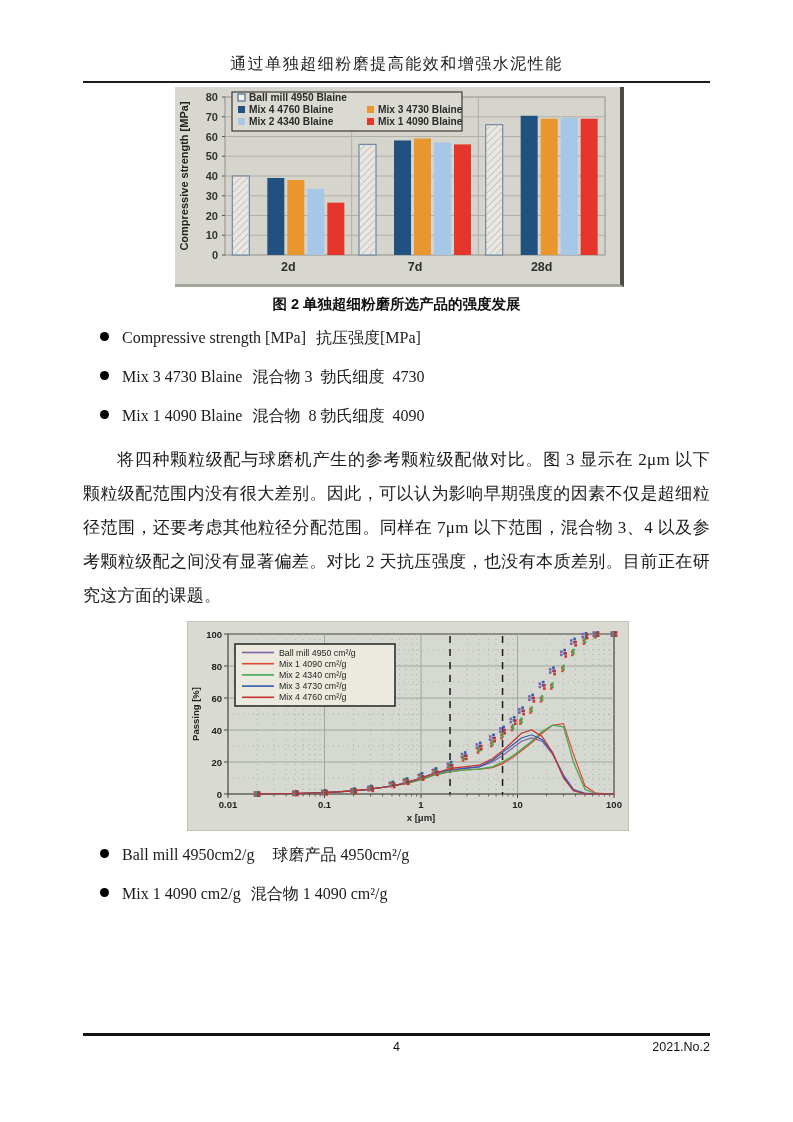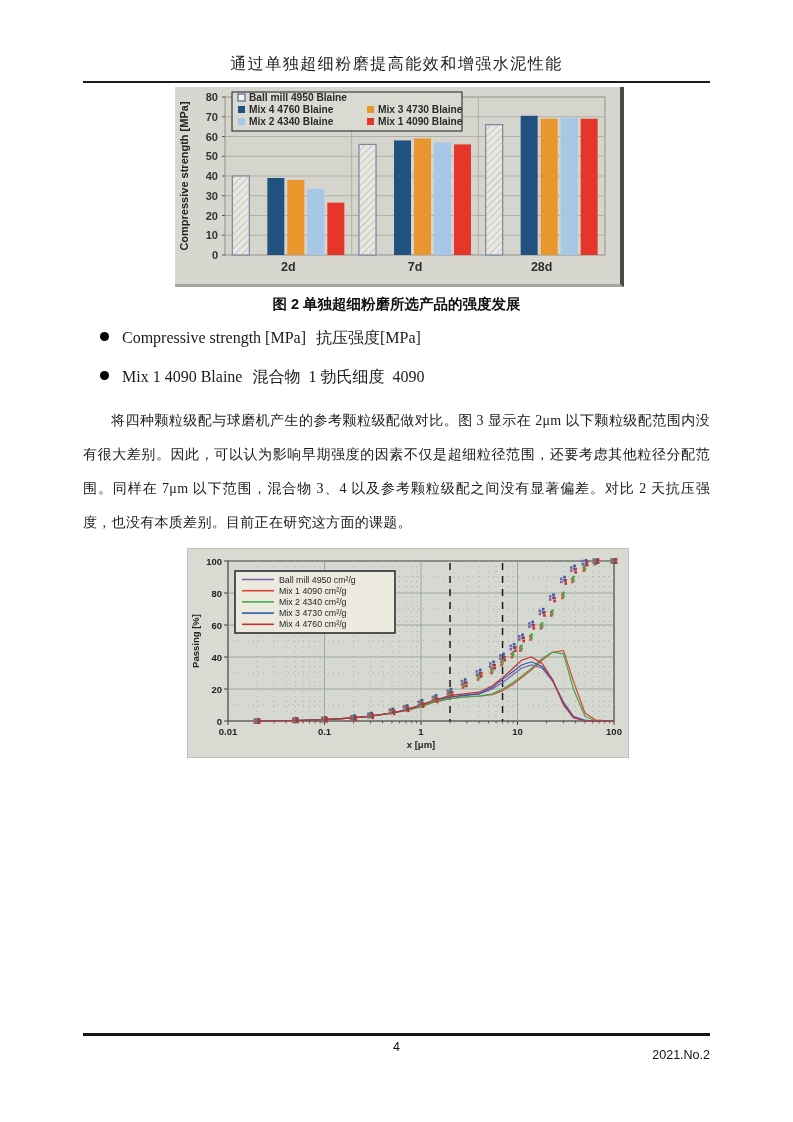--- a/index.html
+++ b/index.html
@@ -59,34 +59,34 @@
     display:inline-block;
     width:9px;height:9px;
     border-radius:50%;
     background:#000;
     margin-right:13px;
     vertical-align:2px;
   }
   ul.bullets .zh{margin-left:10px;}
   .para{
     margin:4px 0 0 0;
-    font-size:14px;
+    font-size:17px;
     line-height:34px;
     text-align:justify;
     text-indent:2em;
     letter-spacing:0.3px;
   }
   .footer{
     position:absolute;
     left:83px;right:83px;top:1033px;
     font-family:"Liberation Sans","DejaVu Sans",sans-serif;
   }
   .footer-line{height:2.5px;background:#141414;}
   .footer-row{position:relative;text-align:center;margin-top:4px;font-size:12.5px;color:#111;}
-  .footer-issue{position:absolute;right:0;top:8px;}
+  .footer-issue{position:absolute;right:0;top:0;}
   svg text{font-family:"Liberation Sans","DejaVu Sans",sans-serif;}
 </style>
 </head>
 <body>
 
 <div class="page">
 
   <div class="header">
     <span>通过单独超细粉磨提高能效和增强水泥性能</span>
   </div>
@@ -160,21 +160,22 @@
         <text x="74" y="38" font-size="10.2" font-weight="bold" fill="#2b2b2b">Mix 2 4340 Blaine</text>
         <rect x="192" y="31" width="7" height="7" fill="#e6352b"></rect>
         <text x="203" y="38" font-size="10.2" font-weight="bold" fill="#2b2b2b">Mix 1 4090 Blaine</text>
       </svg>
   </figure>
 
   <div class="caption">图 2 单独超细粉磨所选产品的强度发展</div>
 
   <ul class="bullets">
       <li><span class="dot"></span><span class="en">Compressive strength [MPa]</span><span class="zh">抗压强度[MPa]</span></li>
-      <li><span class="dot"></span><span class="en">Mix 1 4090 Blaine</span><span class="zh">混合物  1 勃氏细度  4090</span></li>
+      <li><span class="dot"></span><span class="en">Mix 3 4730 Blaine</span><span class="zh">混合物 3  勃氏细度  4730</span></li>
+      <li><span class="dot"></span><span class="en">Mix 1 4090 Blaine</span><span class="zh">混合物  8 勃氏细度  4090</span></li>
     </ul>
 
   <p class="para">将四种颗粒级配与球磨机产生的参考颗粒级配做对比。图 3 显示在 2μm 以下颗粒级配范围内没有很大差别。因此，可以认为影响早期强度的因素不仅是超细粒径范围，还要考虑其他粒径分配范围。同样在 7μm 以下范围，混合物 3、4 以及参考颗粒级配之间没有显著偏差。对比 2 天抗压强度，也没有本质差别。目前正在研究这方面的课题。</p>
 
   <figure class="fig3">
     <svg id="lineChart" width="440" height="208" viewBox="0 0 440 208">
         <rect x="0" y="0" width="440" height="208" fill="#d9dbd3"></rect>
         <rect x="40" y="12" width="386" height="160" fill="#d6d9d1" stroke="#44443e" stroke-width="1.2"></rect>
         <line x1="69.04939458157419" y1="12" x2="69.04939458157419" y2="172" stroke="#a3a8a0" stroke-width="0.8" stroke-dasharray="1,4"></line>
         <line x1="86.04220108044743" y1="12" x2="86.04220108044743" y2="172" stroke="#a3a8a0" stroke-width="0.8" stroke-dasharray="1,4"></line>
@@ -532,20 +533,24 @@
         <line x1="54" y1="52.9" x2="86" y2="52.9" stroke="#41a84f" stroke-width="1.6"></line>
         <text x="91" y="55.9" font-size="8.8" fill="#1f1f1f">Mix 2 4340 cm²/g</text>
         <line x1="54" y1="64.1" x2="86" y2="64.1" stroke="#2f5cac" stroke-width="1.6"></line>
         <text x="91" y="67.1" font-size="8.8" fill="#1f1f1f">Mix 3 4730 cm²/g</text>
         <line x1="54" y1="75.3" x2="86" y2="75.3" stroke="#c9302c" stroke-width="1.6"></line>
         <text x="91" y="78.3" font-size="8.8" fill="#1f1f1f">Mix 4 4760 cm²/g</text>
       </svg>
   </figure>
 
 
+  <ul class="bullets">
+      <li><span class="dot"></span><span class="en">Ball mill 4950cm2/g</span><span class="zh">  球磨产品 4950cm²/g</span></li>
+      <li><span class="dot"></span><span class="en">Mix 1 4090 cm2/g</span><span class="zh">混合物 1 4090 cm²/g</span></li>
+    </ul>
 
   <div class="footer">
     <div class="footer-line"></div>
     <div class="footer-row">
       <span>4</span>
       <span class="footer-issue">2021.No.2</span>
     </div>
   </div>
 
 </div>

